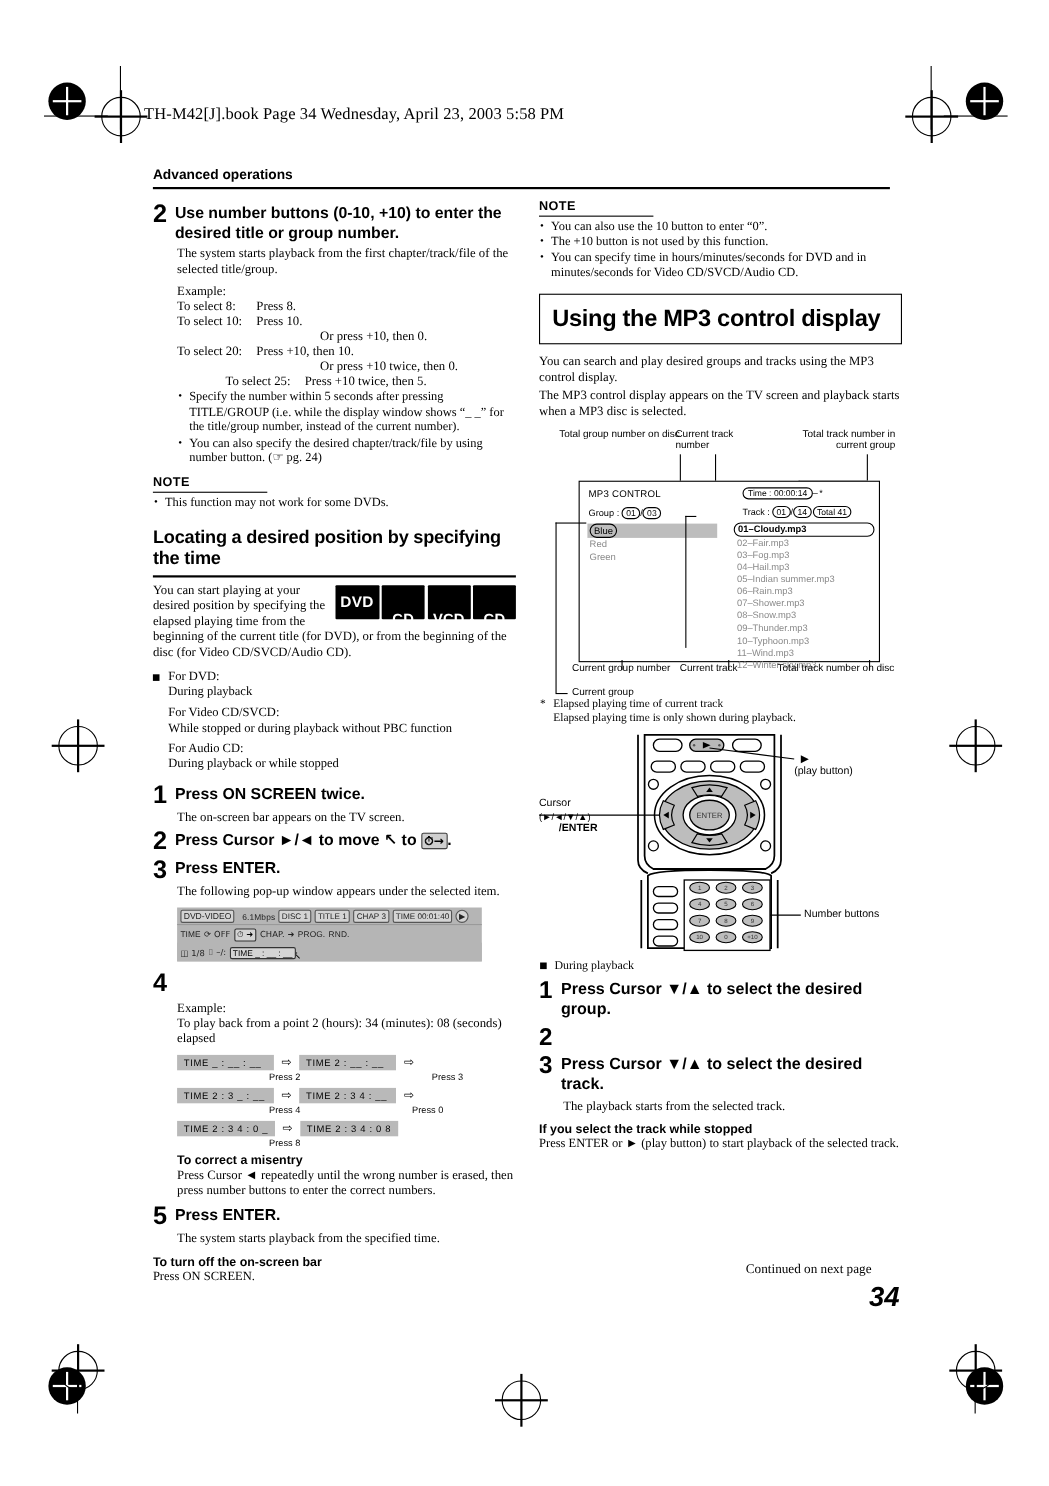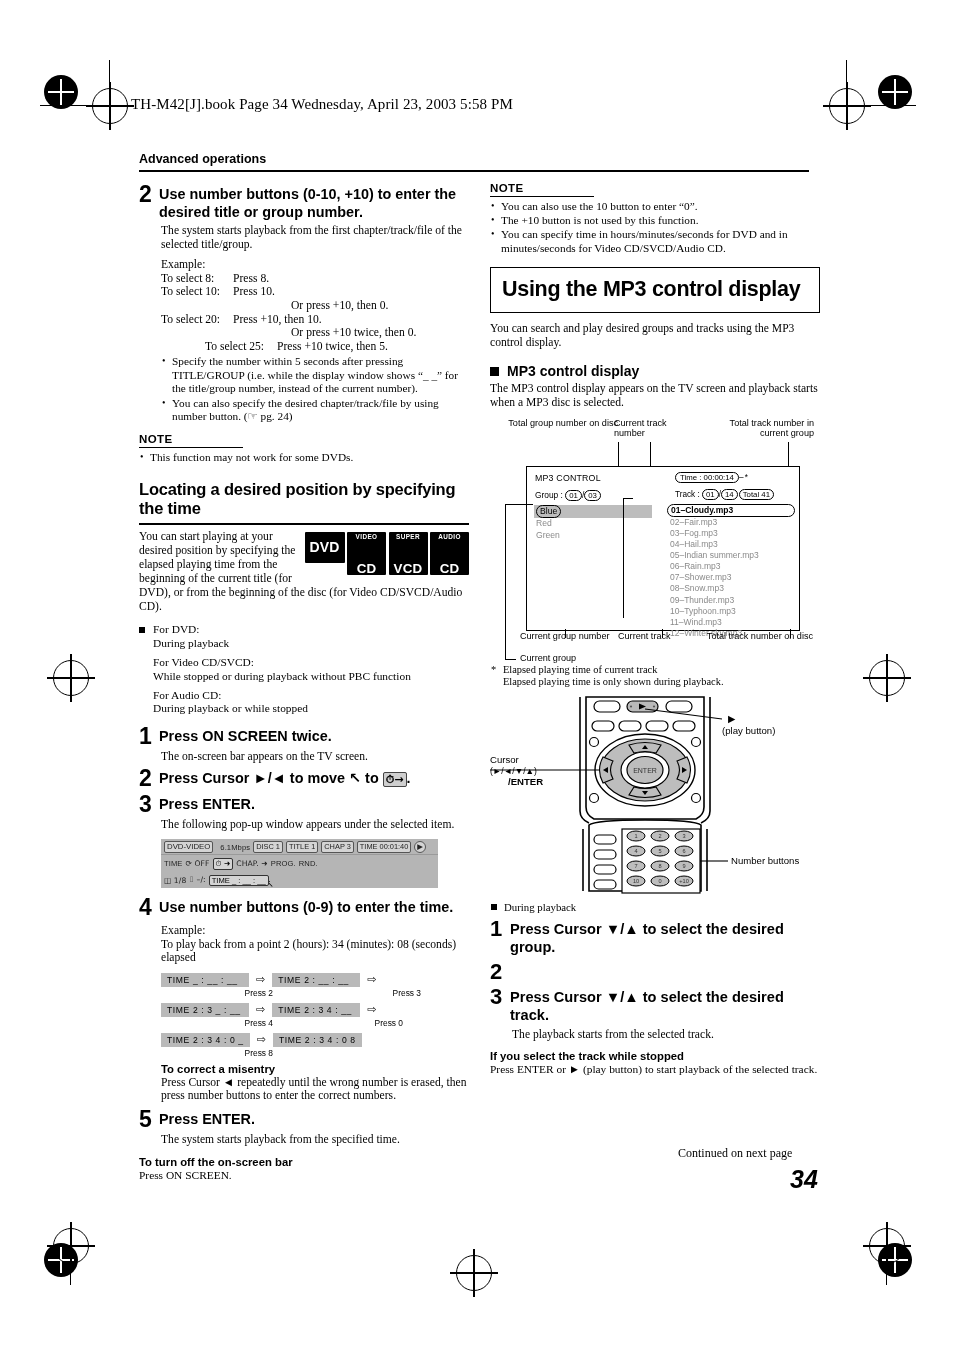--- a/index.html
+++ b/index.html
@@ -48,21 +48,21 @@
   ul.bul li:before{content:"•";position:absolute;left:1px;top:-1px;font-size:10px;}
 
   
   .badges{float:right;margin:2px 0 1px 8px;display:flex;gap:2.5px;}
   .badge{background:#000;color:#fff;display:flex;flex-direction:column;align-items:center;justify-content:center;
          font-family:"Liberation Sans",sans-serif;font-weight:bold;border-radius:1px;}
   .badge .t{font-size:6.4px;letter-spacing:.4px;line-height:7px;}
   .badge .b{font-size:13.4px;line-height:13.5px;letter-spacing:.2px;}
   .badge.one{width:40px;height:31px;}
   .badge.one .b{font-size:14px;}
-  .badge.two{width:39px;height:43px;gap:22px;}
+  .badge.two{width:39px;height:31px;gap:22px;}
 
   .sqitem{position:relative;padding-left:14px;font-family:"Liberation Serif",serif;font-size:11.4px;line-height:13.4px;margin-top:7px;}
   .sqitem:before{content:"";position:absolute;left:0;top:3.5px;width:6px;height:6px;background:#000;}
   .sqitem .pad{margin-top:6px;}
 
   
   .osb{margin:7px 0 0 22px;width:277px;background:#b5b5b5;border:0;padding:0;font-family:"Liberation Sans",sans-serif;}
   .osb-row{display:flex;align-items:center;height:14px;gap:3px;padding:1px 3px 0 3px;}
   .osb-row.r2{height:15px;}
   .osb-row.r3{height:16px;background:#b5b5b5;}
@@ -278,21 +278,20 @@
       <div class="osb-row r3">
         <span class="flat glyph">◫ 1/8</span>
         <span class="flat glyph">⌷ –/:</span>
         <span class="hl" style="background:#d4d4d4;position:relative;">TIME  _ : __ : __</span>
         <span class="glyph" style="font-size:10px;margin-left:-6px;margin-top:6px;">↖</span>
       </div>
     </div>
 
     <div class="step" style="margin-top:9px;">
       <div class="num">4</div>
-      <div class="txt">Use number buttons (0-9) to enter the time.</div>
     </div>
     <div class="body p" style="margin-top:6px;">Example:</div>
     <div class="body">To play back from a point 2 (hours): 34 (minutes): 08 (seconds) elapsed</div>
 
     <div class="timeseq">
       <div class="tsrow">
         <span class="tsbox">TIME   _ : __ : __</span>
         <span class="arrow glyph">⇨</span>
         <span class="tsbox">TIME  2 : __ : __</span>
         <span class="arrow glyph">⇨</span>
@@ -347,21 +346,20 @@
         <li>You can specify time in hours/minutes/seconds for DVD and in minutes/seconds for Video CD/SVCD/Audio CD.</li>
       </ul>
     </div>
 
     <div class="bigbox">
       <h2>Using the MP3 control display</h2>
     </div>
 
     <div style="font-family:'Liberation Serif',serif;font-size:11.6px;line-height:14px;margin-top:9px;">You can search and play desired groups and tracks using the MP3 control display.</div>
 
-    <div class="sqhead">MP3 control display</div>
     <div style="font-family:'Liberation Serif',serif;font-size:11.6px;line-height:13.8px;margin-top:3px;">The MP3 control display appears on the TV screen and playback starts when a MP3 disc is selected.</div>
 
     <div class="mp3wrap">
 
       <div class="calloutT" style="left:16px;top:0;width:112px;text-align:right;">Total group number on disc</div>
       <div class="calloutT" style="left:124px;top:0;width:72px;">Current track number</div>
       <div class="calloutT" style="left:212px;top:0;width:112px;text-align:right;">Total track number in current group</div>
 
       <div class="vline" style="left:128px;top:24px;height:26px;"></div>
       <div class="vline" style="left:160px;top:24px;height:26px;"></div>

